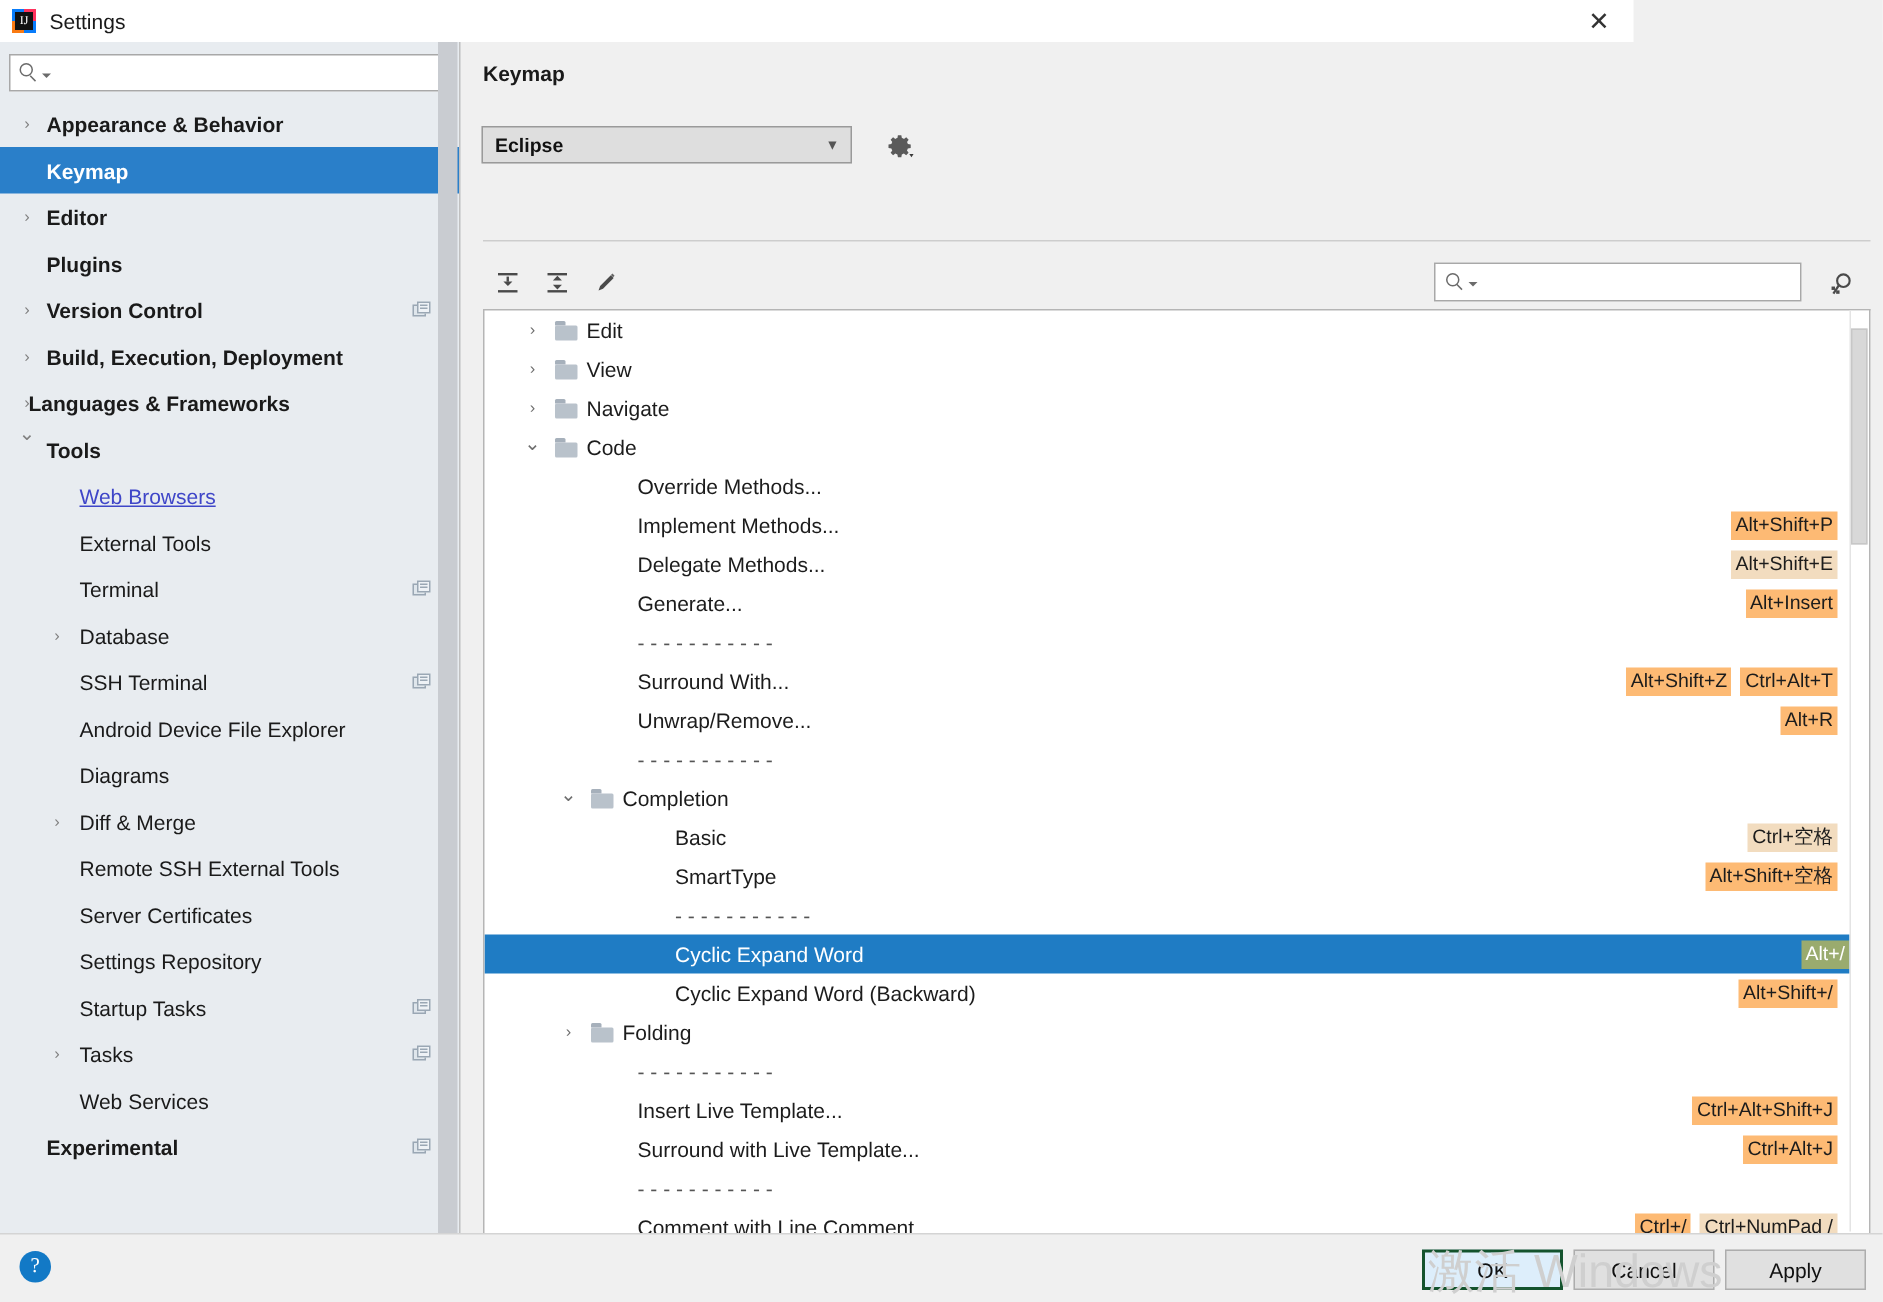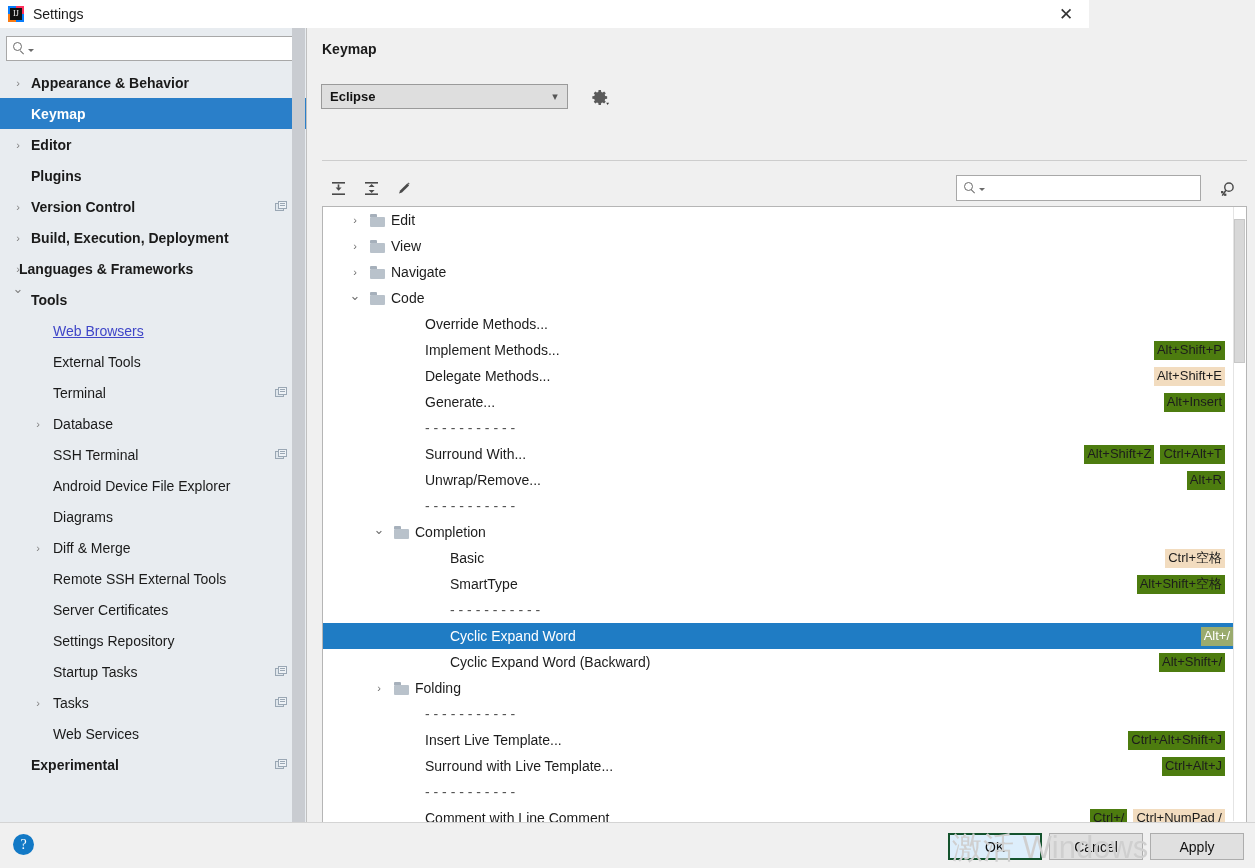--- a/index.html
+++ b/index.html
@@ -161,21 +161,21 @@
   .tlabel { position: absolute; white-space: nowrap; }
   .tsep { position: absolute; font-size: 14px; color: #555; letter-spacing: 0px; }
   .badges {
     position: absolute; right: 0; top: 0; height: 26px;
     display: flex; align-items: center; gap: 6px;
   }
   .badge {
     font-size: 13px; color: #1c1c1c; padding: 1px 3px 2px 3px; white-space: nowrap;
     line-height: 16px;
   }
-  .badge.y { background: #4d7c0f; }
+  .badge.y { background: #fdba74; }
   .badge.t { background: #f2dcbf; }
   .trow.sel .badge.y { background: #9aab6e; color: #ffffff; }
 
   #tree-scroll-track {
     position: absolute; right: 0; top: 0; width: 13px; height: 614px; background: #ffffff;
     border-left: 1px solid #e4e4e4;
   }
   #tree-scroll-thumb {
     position: absolute; right: 1px; top: 12px; width: 11px; height: 144px;
     background: #d8d8d8; border: 1px solid #c7c7c7;

